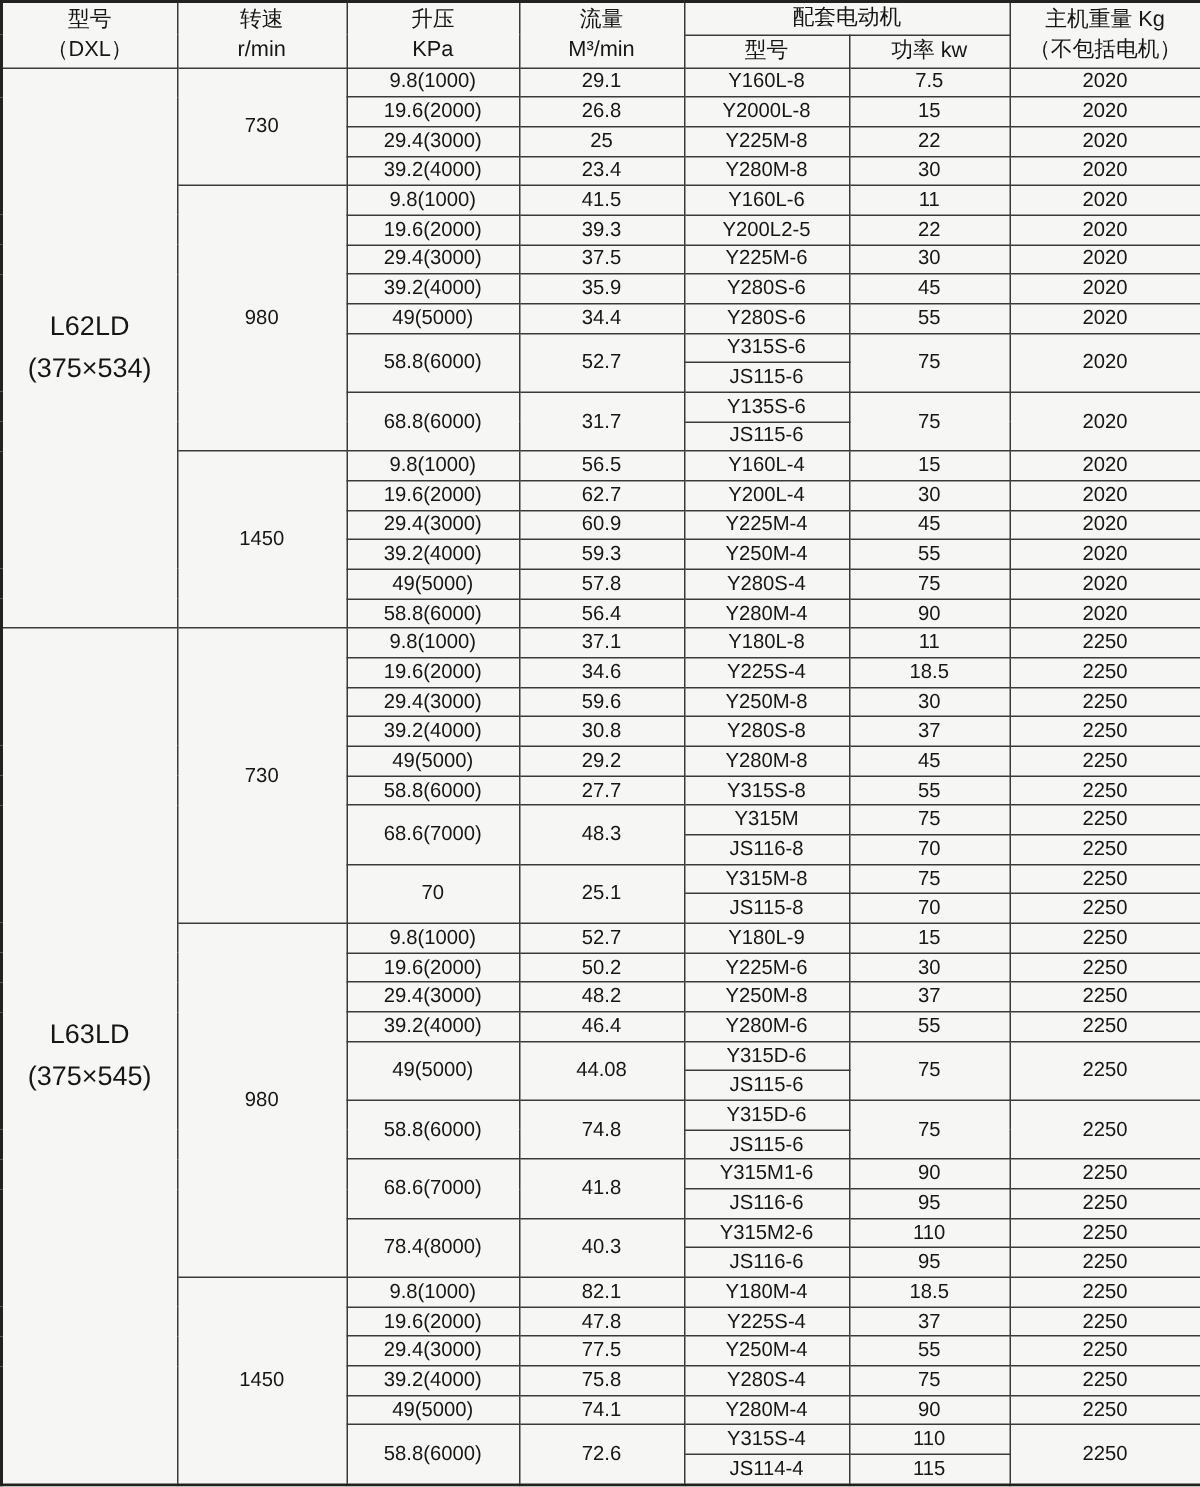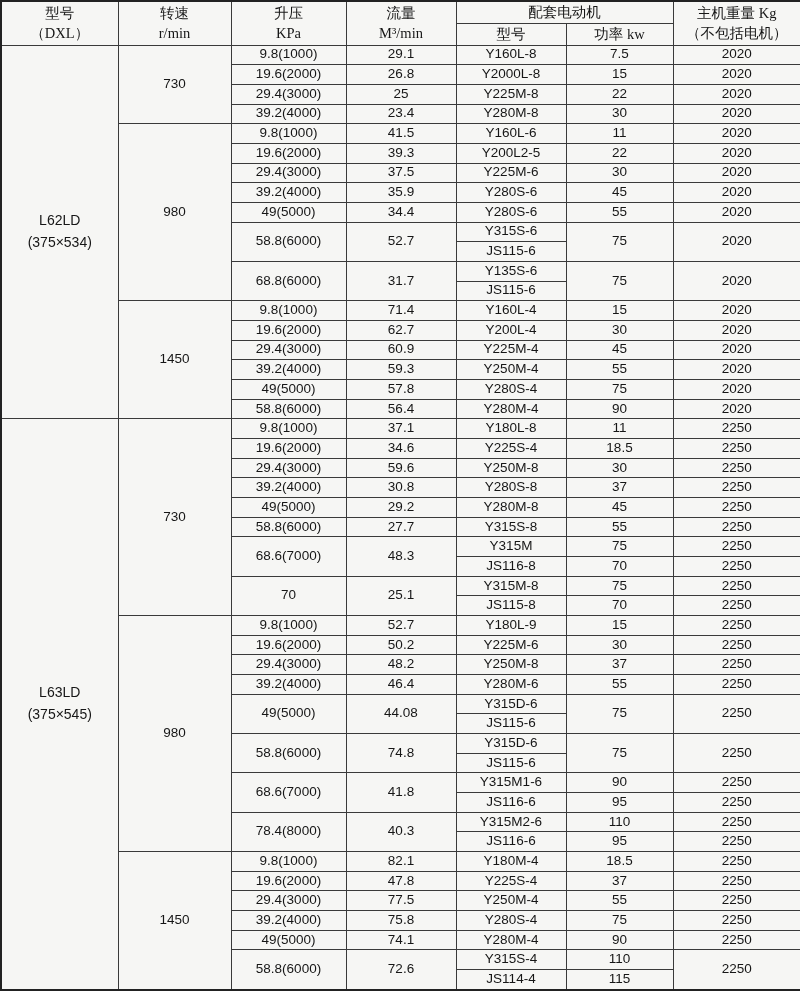--- a/index.html
+++ b/index.html
@@ -30,26 +30,26 @@
     vertical-align:middle;
     padding:0 2px;
     white-space:nowrap;
     overflow:hidden;
   }
   thead th{
     font-size:14.5px;
     font-weight:normal;
     line-height:20px;
   }
-  thead tr{height:22px;font-family:Liberation Serif, serif;}
+  thead tr{height:22px;}
   tbody td{
     font-size:13.5px;
     line-height:1.1;
   }
-  td.model-cell div{line-height:1.55;font-size:14px;}
+  td.model-cell div{line-height:1.55;font-size:18px;}
 </style>
 </head>
 <body>
 
 <table>
   <colgroup>
     <col style="width:117px">
     <col style="width:113px">
     <col style="width:115px">
     <col style="width:110px">
@@ -172,21 +172,21 @@
         <td>Y135S-6</td>
         <td rowspan="2">75</td>
         <td rowspan="2">2020</td>
       </tr>
       <tr>
         <td>JS115-6</td>
       </tr>
       <tr>
         <td rowspan="6">1450</td>
         <td>9.8(1000)</td>
-        <td>71.4</td>
+        <td>56.5</td>
         <td>Y160L-4</td>
         <td>15</td>
         <td>2020</td>
       </tr>
       <tr>
         <td>19.6(2000)</td>
         <td>62.7</td>
         <td>Y200L-4</td>
         <td>30</td>
         <td>2020</td>

